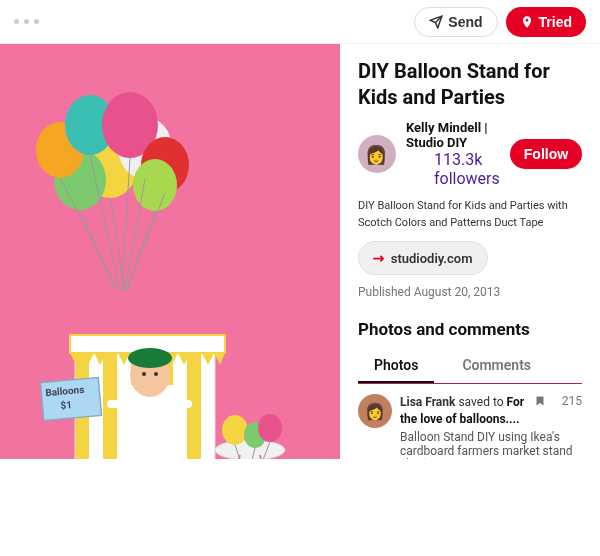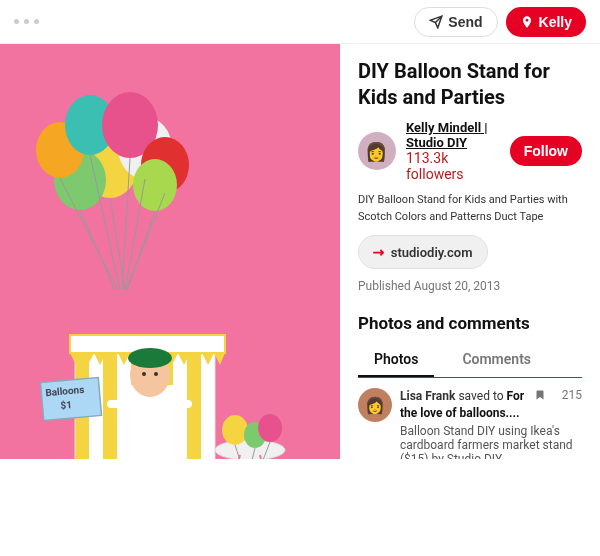--- a/index.html
+++ b/index.html
@@ -148,25 +148,25 @@
       justify-content: center;
       font-size: 18px;
     }
     .author-info {
       flex: 1;
     }
     .author-name {
       font-size: 13px;
       font-weight: 700;
       color: #111;
-      text-decoration: underline;
     }
     .author-followers {
-      font-size: 14px;
-      color: #b91c1c;
+      font-size: 16px;
+      color: #4c1d95;
+      margin-left: 28px;
     }
     .btn-follow {
       background: #e60023;
       color: #fff;
       border: none;
       border-radius: 20px;
       padding: 7px 14px;
       font-size: 14px;
       font-weight: 600;
       cursor: pointer;
@@ -340,21 +340,21 @@
         <svg width="14" height="14" viewBox="0 0 24 24" fill="none" stroke="#333" stroke-width="2.5">
           <path d="M22 2L11 13"></path>
           <path d="M22 2L15 22 11 13 2 9l20-7z"></path>
         </svg>
         <span>Send</span>
       </button>
       <button class="btn-save">
         <svg width="14" height="14" viewBox="0 0 24 24" fill="white">
           <path d="M12 2C8.13 2 5 5.13 5 9c0 5.25 7 13 7 13s7-7.75 7-13c0-3.87-3.13-7-7-7zm0 9.5c-1.38 0-2.5-1.12-2.5-2.5s1.12-2.5 2.5-2.5 2.5 1.12 2.5 2.5-1.12 2.5-2.5 2.5z"></path>
         </svg>
-        <span>Kelly</span>
+        <span>Tried</span>
       </button>
     </div>
   </div>
 
   <div class="main-content">
 
     <div class="image-panel">
       <div class="scene">
 
         <svg class="balloons-svg" viewBox="0 0 340 460" xmlns="http://www.w3.org/2000/svg">

